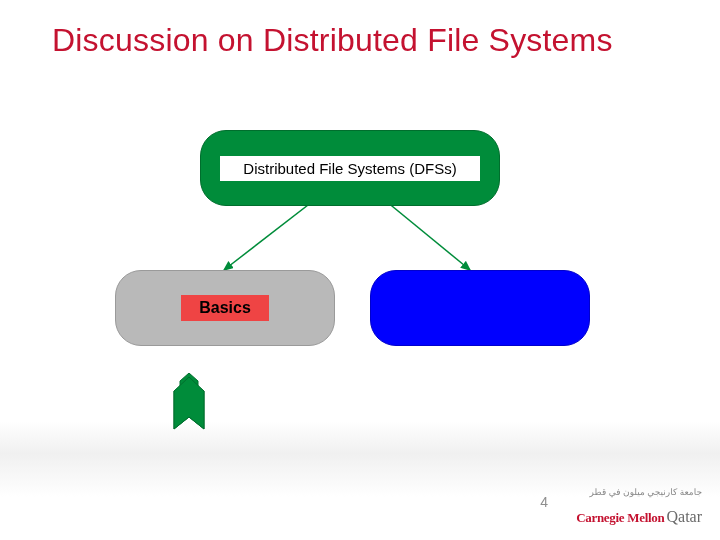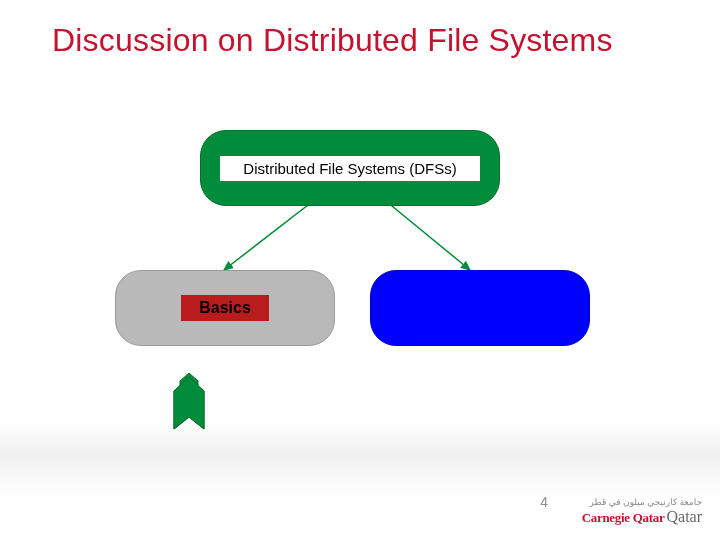--- a/index.html
+++ b/index.html
@@ -42,21 +42,21 @@
     padding: 4px 10px;
     width: 260px;
   }
   .node-left {
     left: 115px; top: 270px;
     width: 220px; height: 76px;
     background: #b9b9b9;
     border: 1px solid #9a9a9a;
   }
   .node-left-label {
-    background: #b91c1c;
+    background: #ef4444;
     font-size: 16px;
     font-weight: 700;
     color: #000;
     padding: 4px 18px;
   }
   .node-right {
     left: 370px; top: 270px;
     width: 220px; height: 76px;
     background: #0000ff;
     border: 1px solid #0000cc;
@@ -78,21 +78,21 @@
     width: 150px; height: 40px;
     display: flex;
     flex-direction: column;
     align-items: flex-end;
     justify-content: flex-end;
   }
   .logo-arabic {
     font-size: 9px;
     color: #888;
     letter-spacing: -0.5px;
-    margin-bottom: 1px;
+    margin-bottom: 11px;
   }
   .logo-en {
     display: flex;
     align-items: baseline;
   }
   .logo-cm {
     font-family: Georgia, 'Times New Roman', serif;
     font-weight: 700;
     font-size: 13px;
     color: #c41230;
@@ -145,18 +145,18 @@
     <path d="M2 18 L2 56 L17 44 L32 56 L32 18 L26 18 L26 8 L17 0 L8 8 L8 18 Z
              M8 18 L17 10 L26 18 Z" fill="#008c3a" stroke="#006e2d" stroke-width="1"></path>
     <path d="M2 18 L17 4 L32 18 L32 56 L17 44 L2 56 Z" fill="#008c3a" stroke="#006e2d" stroke-width="1"></path>
   </svg>
 
   <div class="page-num">4</div>
 
   <div class="logo-wrap">
     <div class="logo-arabic">جامعة كارنيجي ميلون في قطر</div>
     <div class="logo-en">
-      <span class="logo-cm">Carnegie Qatar</span>
+      <span class="logo-cm">Carnegie Mellon</span>
       <span class="logo-q">Qatar</span>
     </div>
   </div>
 
 </div>
 
 </body></html>

